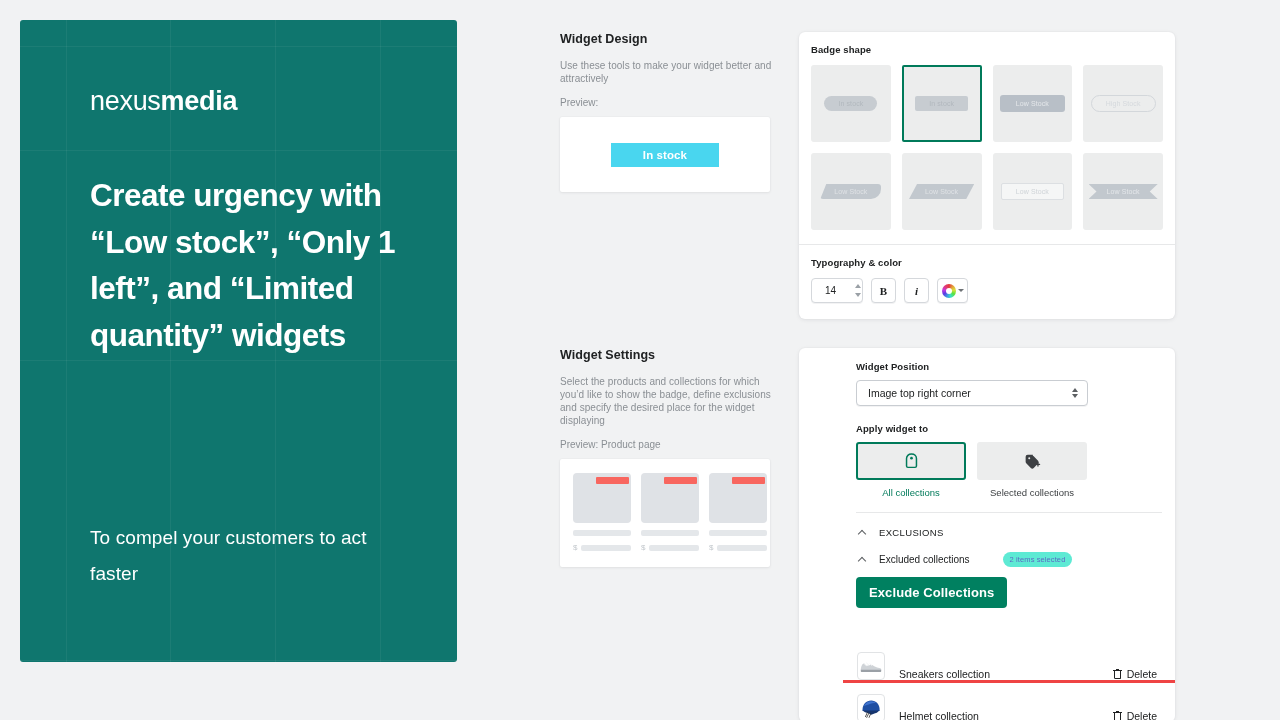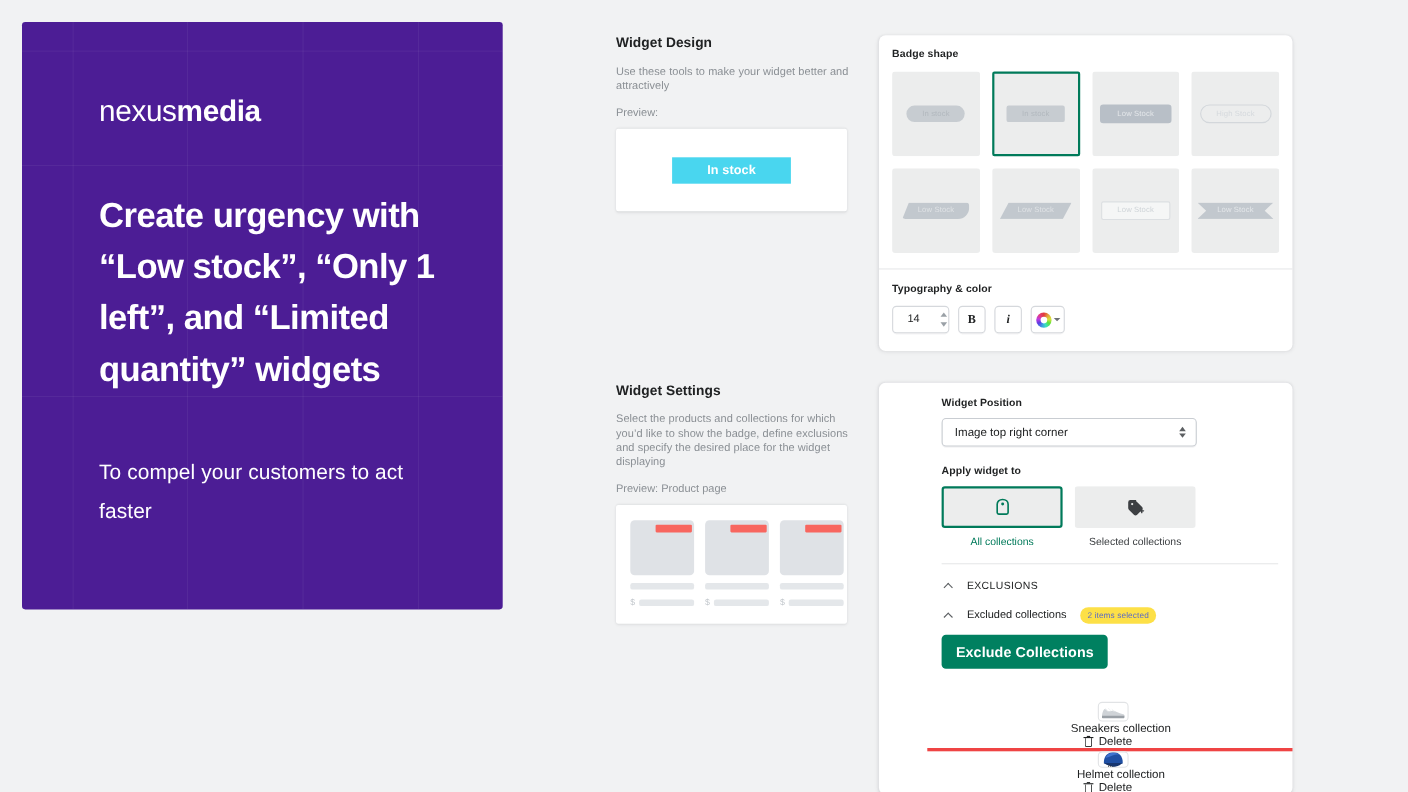--- a/index.html
+++ b/index.html
@@ -7,22 +7,22 @@
     width: 1280px; height: 720px;
     background: #f1f2f3;
     font-family: "Liberation Sans", sans-serif;
     overflow: hidden;
   }
   .root { position: relative; width: 1280px; height: 720px; }
 
   
   .hero {
     position: absolute; left: 20px; top: 20px;
-    width: 437px; height: 534px;
-    background: #4c1d95;
+    width: 437px; height: 642px;
+    background: #0f766e;
     border-radius: 3px;
     overflow: hidden;
   }
   .hero-grid { position: absolute; inset: 0; pointer-events: none; }
   .hero-grid .vl, .hero-grid .hl { position: absolute; background: rgba(255,255,255,0.055); }
   .hero-grid .vl { top: 0; bottom: 0; width: 1px; }
   .hero-grid .hl { left: 0; right: 0; height: 1px; }
   .hero-inner { position: relative; padding: 60px 48px 0 70px; height: 100%; }
   .brand {
     font-size: 27px; color: #ffffff; letter-spacing: -0.3px;
@@ -182,31 +182,31 @@
   .exc-wrap { border-top: 1px solid #e7e8e9; margin-top: 14px; padding-top: 14px; }
   .exc-row { display: flex; align-items: center; gap: 12px; }
   .chev { width: 11px; height: 11px; display:flex; align-items:center; justify-content:center; }
   .chev i {
     display: block; width: 6px; height: 6px; border-left: 1.3px solid #5c5f62;
     border-top: 1.3px solid #5c5f62; transform: rotate(45deg); margin-top: 2px;
   }
   .exc-title { font-size: 9.5px; color: #202223; letter-spacing: 0.35px; }
   .exc-sub { font-size: 10px; color: #202223; font-weight: 400; }
   .pill-count {
-    font-size: 7.5px; color: #5c6ac4; background: #fde047; border-radius: 9px;
-    padding: 3px 7px; letter-spacing: 0.1px;
+    font-size: 7.5px; color: #5c6ac4; background: #5eead4; border-radius: 9px;
+    padding: 3px 7px; letter-spacing: 0.1px; margin-left: 21px;
   }
   .btn-green {
     margin-top: 10px; display: inline-block; background: #008060; color: #fff;
     font-size: 13px; font-weight: 700; padding: 8px 13px; border-radius: 4px;
     letter-spacing: 0.1px;
   }
 
   .coll-list { margin-top: 14px; }
-  .coll-row { display: flex; align-items: center; height: 42px; padding: 0 8px 0 14px; flex-direction: column; }
+  .coll-row { display: flex; align-items: flex-end; height: 42px; padding: 0 8px 0 14px; }
   .coll-row + .coll-row { border-top: 3px solid #ef4444; }
   .thumb {
     width: 28px; height: 28px; border: 1px solid #e1e3e5; border-radius: 4px; background: #fff;
     display: flex; align-items: center; justify-content: center; overflow: hidden;
   }
   .coll-name { flex: 1; font-size: 10.5px; color: #202223; margin-left: 14px; }
   .del-btn { display: flex; align-items: center; gap: 5px; font-size: 10.5px; color: #202223; padding-right: 10px; }
   .trash { width: 9px; height: 11px; position: relative; }
   .trash .lid { position: absolute; top: 1px; left: 0; width: 9px; height: 1.2px; background: #202223; }
   .trash .hdl { position: absolute; top: 0; left: 3px; width: 3px; height: 1.2px; background: #202223; }

